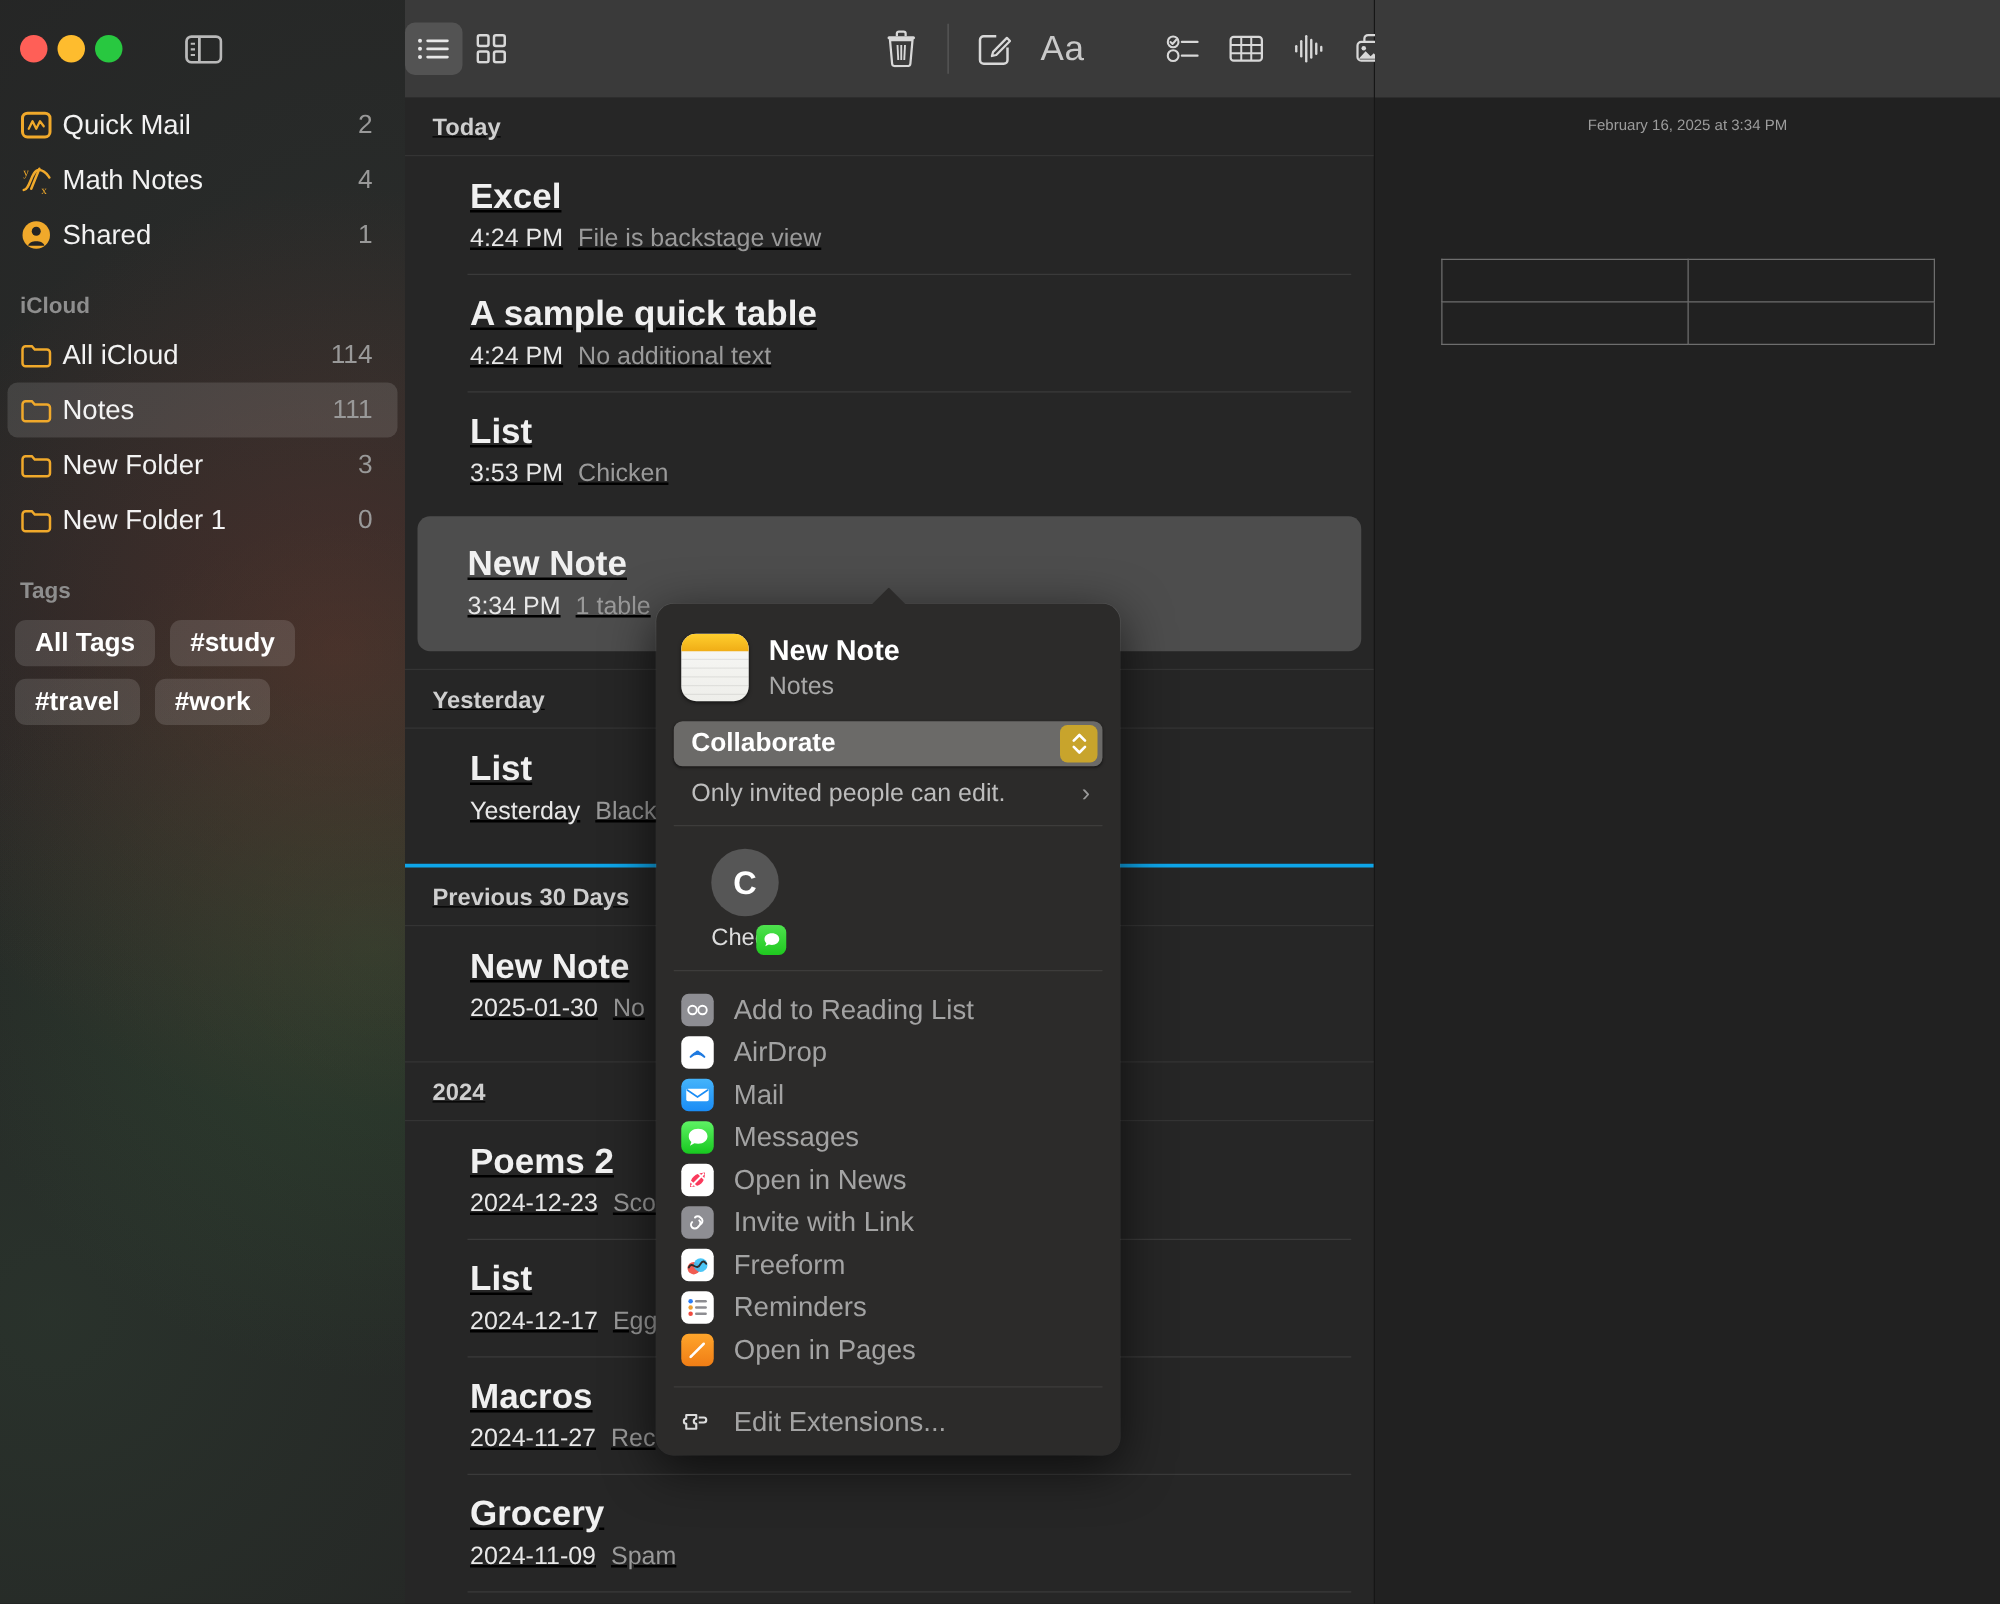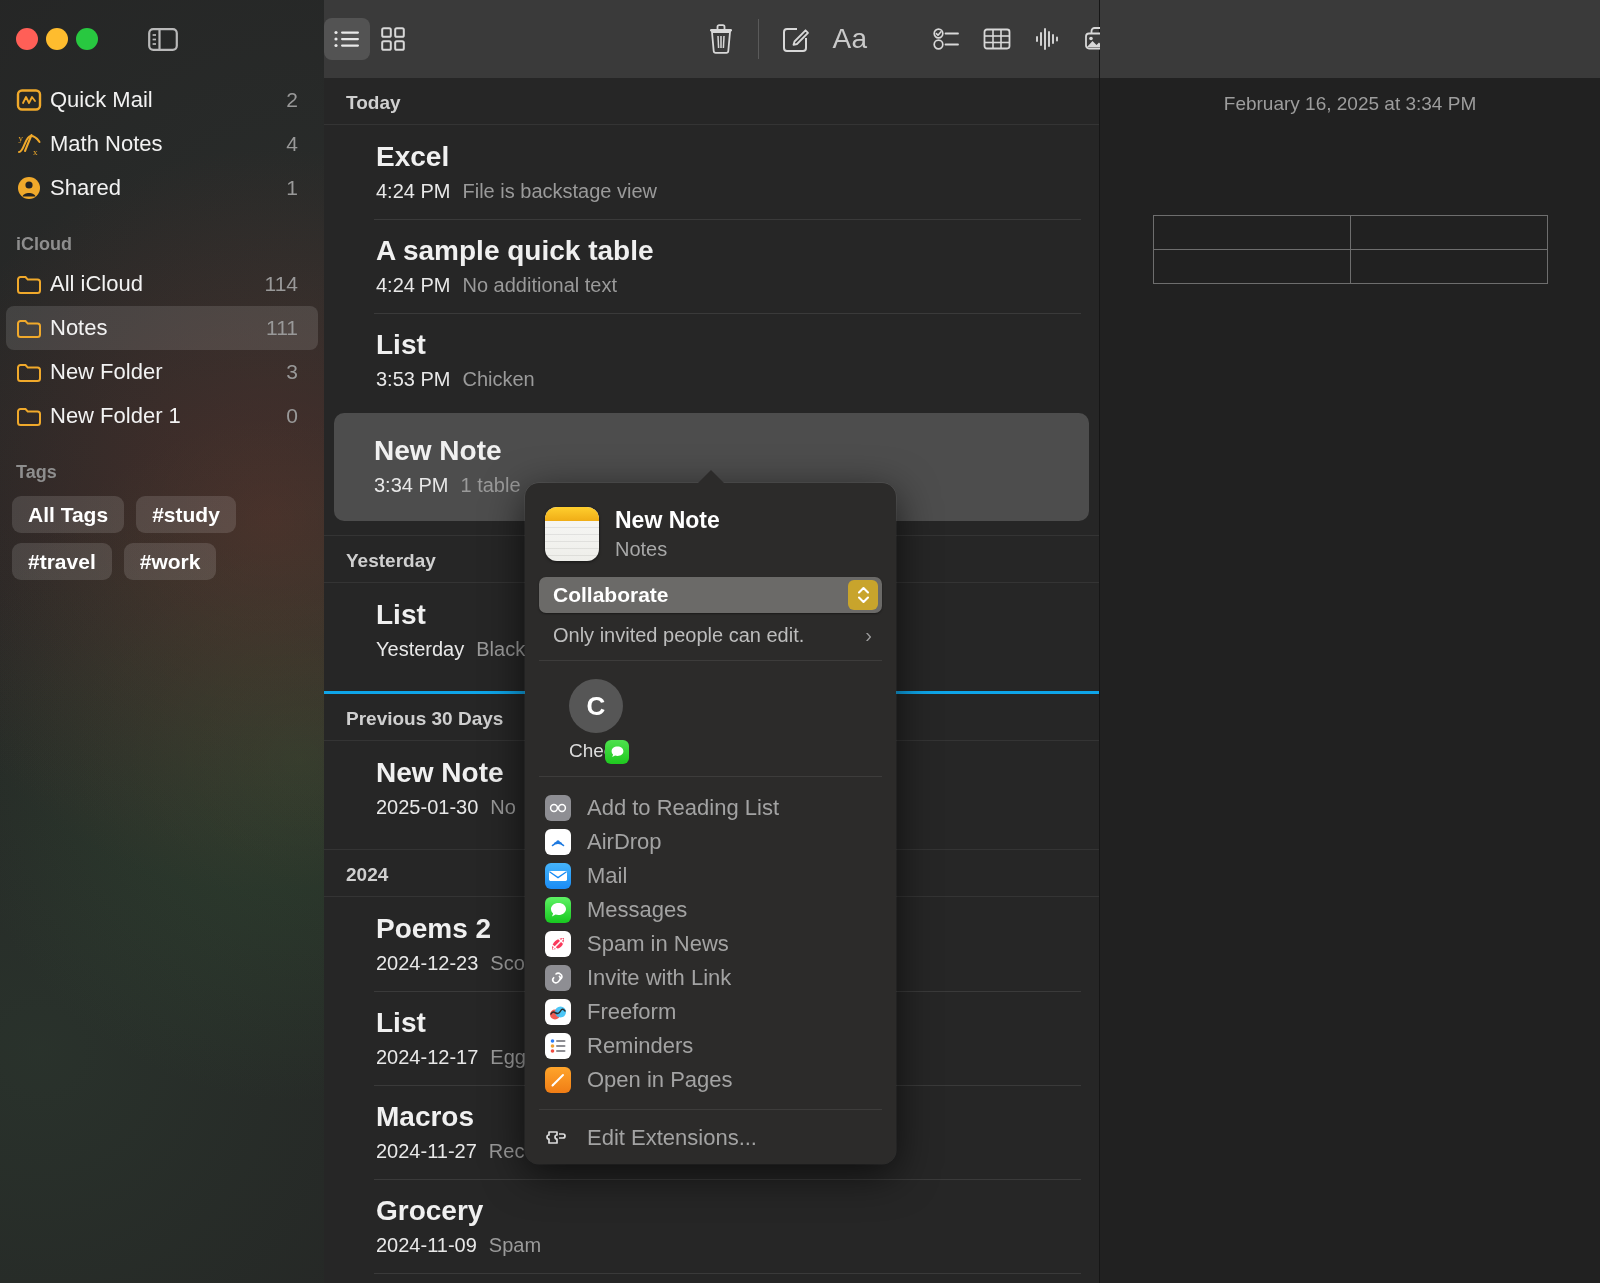--- a/index.html
+++ b/index.html
@@ -62,39 +62,39 @@
     padding: 0 0 0 0; background: #3a3a3a;
   }
   .tbtn { width: 46px; height: 42px; display:flex; align-items:center; justify-content:center; border-radius: 8px; color: #d8d8d8; }
   .tbtn.active { background: rgba(255,255,255,.13); }
   .tbtn.wide { width: 62px; }
   .tb-sep { width: 1px; height: 40px; background: #5a5a5a; margin: 0 14px; }
   #toolbar-right-group { position: absolute; left: 374px; display: flex; align-items: center; }
   #toolbar-far-group { position: absolute; left: 600px; display: flex; align-items: center; gap: 4px; }
   .aa-label { font-size: 28px; color: #c9c9c9; font-weight: 500; letter-spacing: .5px; }
 
-  #list-scroll { height: 1205px; overflow: hidden; position: relative; }
+  #list-scroll { height: 1205px; overflow: hidden; position: relative; text-decoration: underline; }
   .group-head {
     color: #cfcfcf; font-size: 19px; font-weight: 700;
     padding: 14px 0 10px 22px; border-bottom: 1px solid #343434; background:#262626;
   }
   .note-row { position: relative; margin: 0 12px; padding: 16px 0 16px 40px; }
   .note-row .sep { position: absolute; left: 38px; right: 6px; top: 0; height: 1px; background: #3a3a3a; }
   .note-title { color: #f0f0f0; font-size: 28px; font-weight: 700; margin-bottom: 7px; }
   .note-meta { font-size: 20px; color: #9a9a9a; }
   .note-meta .date { color: #e8e8e8; margin-right: 12px; }
   .note-row.selected {
     background: #4d4d4d; border-radius: 10px; margin: 6px 10px; padding: 22px 0 24px 40px;
   }
   .thumb { position: absolute; right: 8px; top: 14px; width: 72px; height: 58px; background: #303030; border: 1px solid #464646; border-radius: 6px; }
 
   
   #right { flex: 1; background: #212121; position: relative; }
   #right-top { height: 78px; background: #3a3a3a; }
-  #note-date { text-align: center; color: #9d9d9d; font-size: 19px; padding-top: 15px; }
+  #note-date { text-align: center; color: #9d9d9d; font-size: 12px; padding-top: 15px; }
   #note-body { padding: 78px 0 0 0; display: flex; justify-content: center; }
   #note-table { border-collapse: collapse; margin-top: 22px; }
   #note-table td { width: 197px; height: 34px; border: 1px solid #6e6e6e; }
 
   
   #popover {
     position: absolute; left: 525px; top: 483px; width: 371px;
     background: #2c2b2a; border-radius: 14px;
     box-shadow: 0 10px 40px rgba(0,0,0,.65), 0 0 0 .5px rgba(255,255,255,.13);
     z-index: 50; padding: 0 0 8px 0;
@@ -582,21 +582,21 @@
 
       <div class="menu-item">
         <span class="mi-icon" style="background:#fff;">
           <svg width="20" height="20" viewBox="0 0 20 20">
             <path d="M4 15.5 C4 8 8 4.5 16 4 C16 12 12 15.5 4 15.5 Z" fill="#fa3a5c"></path>
             <path d="M5 15 L15.2 4.8" stroke="#fff" stroke-width="1.5"></path>
             <path d="M4.2 11 L9.5 15.5" stroke="#fff" stroke-width="1.4"></path>
             <path d="M10.2 4.2 L15.6 9.5" stroke="#fff" stroke-width="1.4"></path>
           </svg>
         </span>
-        <span class="label">Spam in News</span>
+        <span class="label">Open in News</span>
       </div>
 
       <div class="menu-item">
         <span class="mi-icon" style="background:#8e8e93;">
           <svg width="18" height="18" viewBox="0 0 18 18">
             <path d="M7 5 A3 3 0 0 1 11.3 5 L12.6 6.3 A3 3 0 0 1 11.3 10.4" fill="none" stroke="#fff" stroke-width="1.6" stroke-linecap="round"></path>
             <path d="M10.4 7.3 A3 3 0 0 1 10.4 11.5 L9 13 A3 3 0 0 1 4.7 8.7" fill="none" stroke="#fff" stroke-width="1.6" stroke-linecap="round"></path>
           </svg>
         </span>
         <span class="label">Invite with Link</span>

